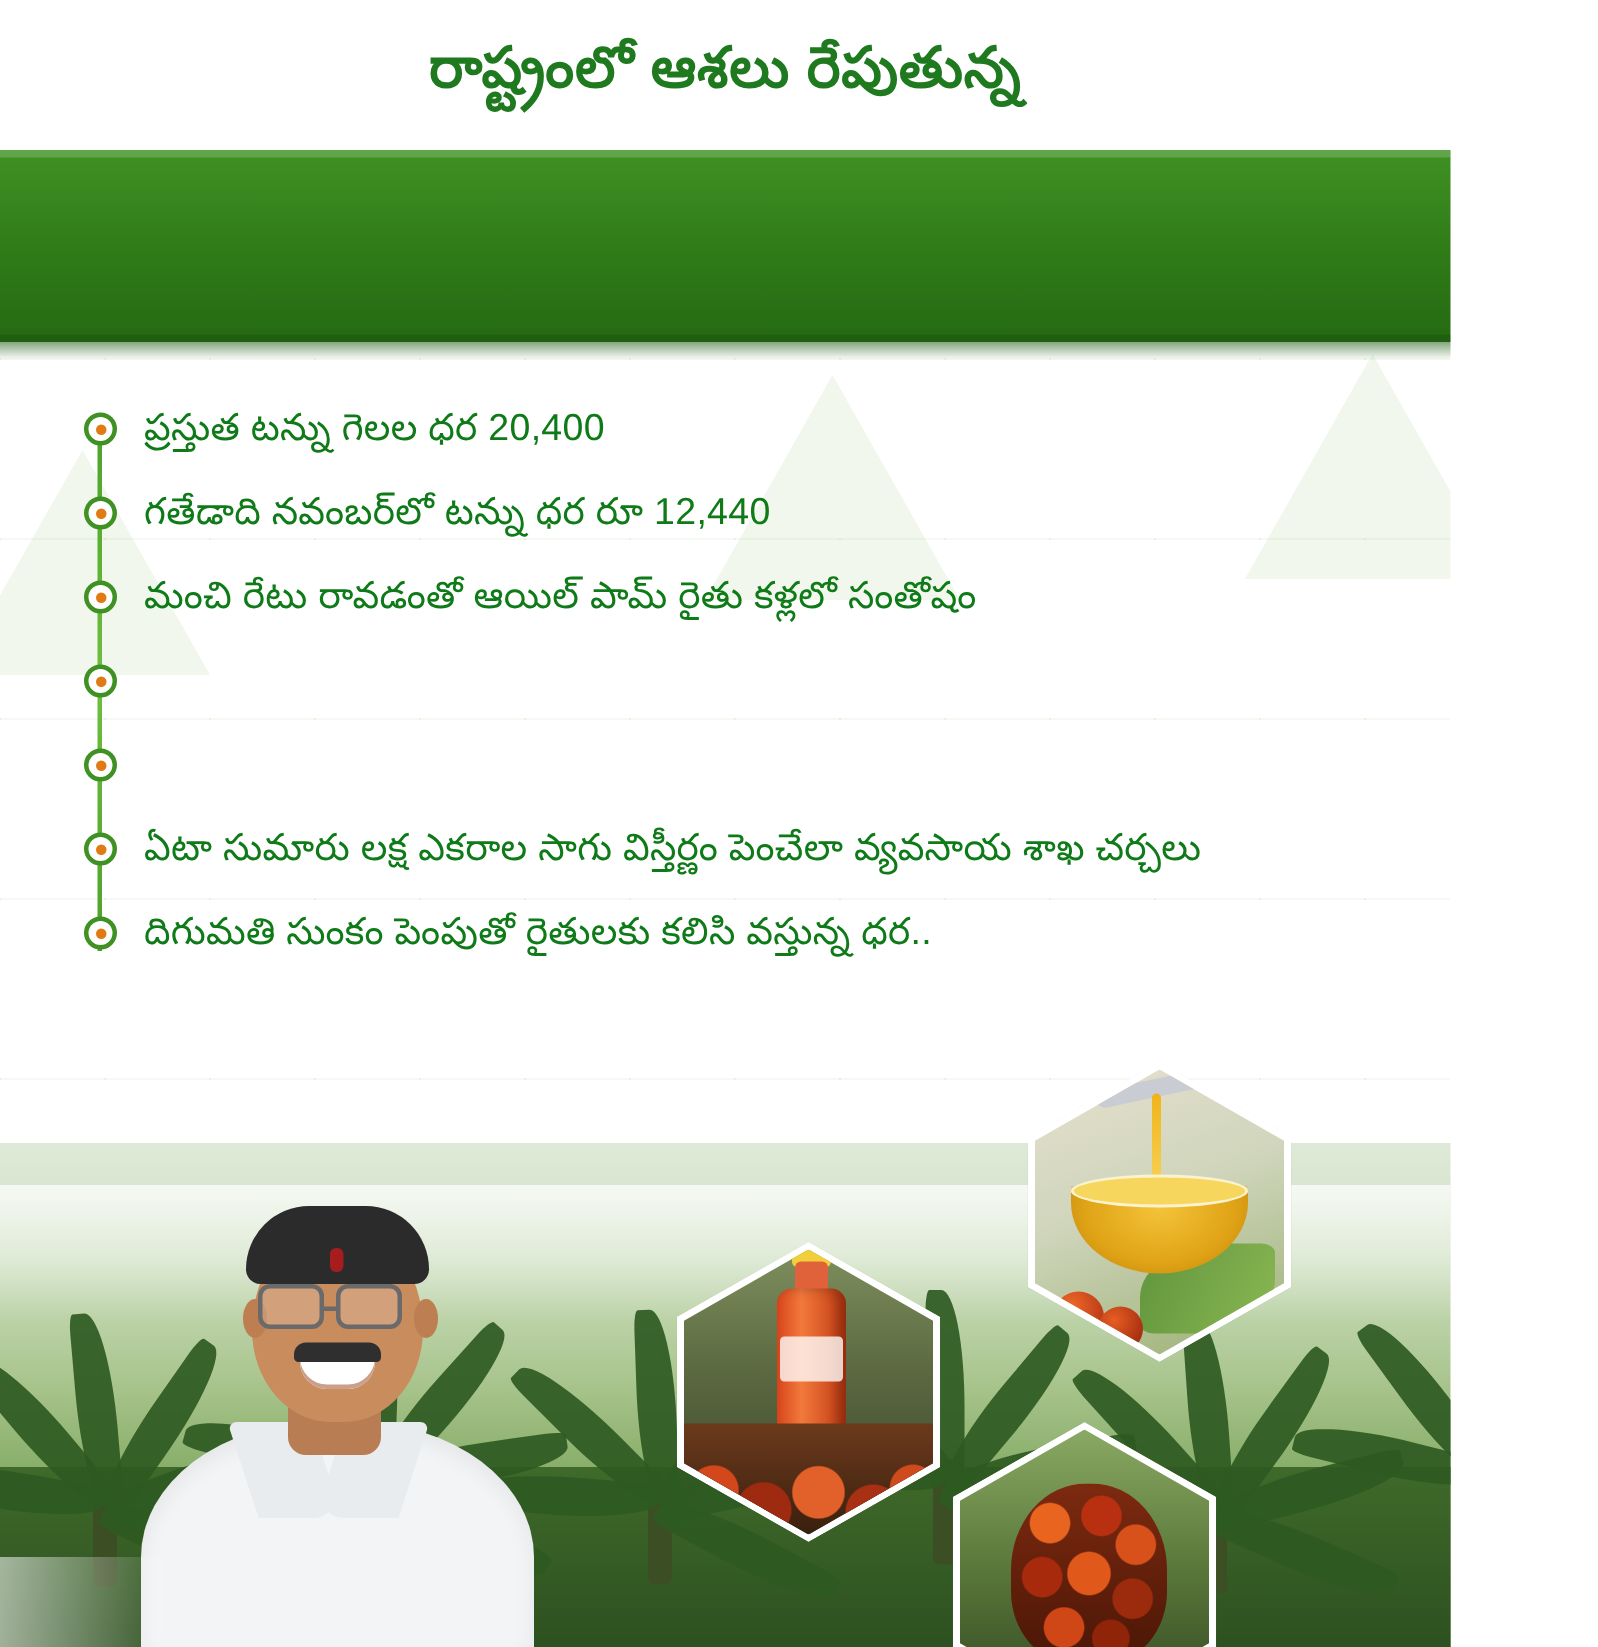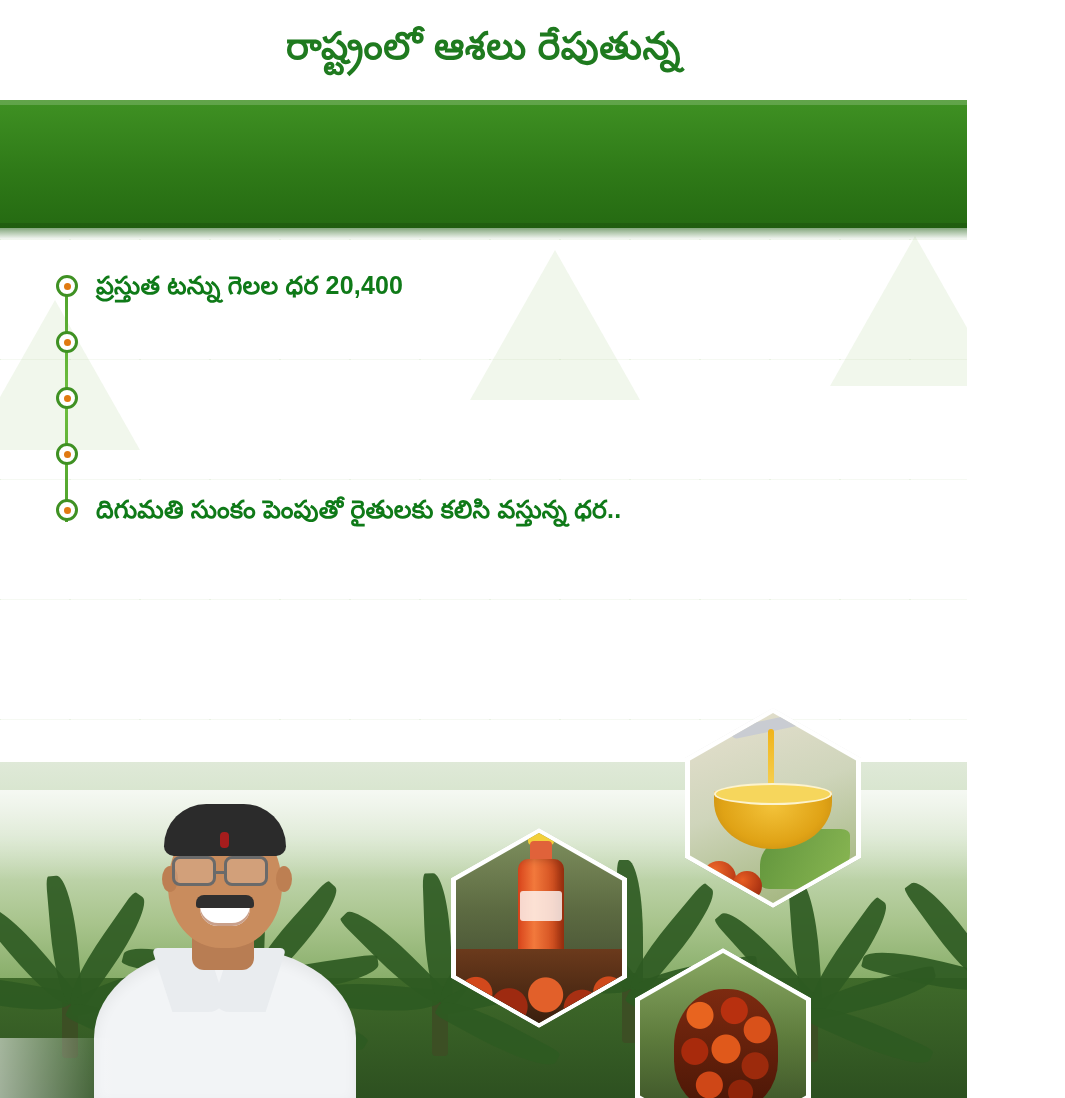--- a/index.html
+++ b/index.html
@@ -137,21 +137,21 @@
     content: "";
     width: 7px;
     height: 7px;
     border-radius: 50%;
     background: #e07a12;
   }
   .bullet-text {
     font-size: 25px;
     line-height: 1.25;
     color: #0f7a18;
-    font-weight: bold;
+    font-weight: normal;
     letter-spacing: .2px;
     white-space: nowrap;
   }
 
   
   .scene {
     position: absolute;
     left: 0;
     top: 762px;
     width: 1065px;
@@ -485,26 +485,35 @@
 
   <div class="bullets">
     <div class="spine"></div>
 
     <div class="bullet-row">
       <span class="bullet-mark"></span>
       <span class="bullet-text">ప్రస్తుత టన్ను గెలల ధర 20,400</span>
     </div>
     <div class="bullet-row">
       <span class="bullet-mark"></span>
+      <span class="bullet-text">గతేడాది నవంబర్‌లో టన్ను ధర రూ 12,440</span>
     </div>
     <div class="bullet-row">
       <span class="bullet-mark"></span>
+      <span class="bullet-text">మంచి రేటు రావడంతో ఆయిల్ పామ్ రైతు కళ్లలో సంతోషం</span>
     </div>
     <div class="bullet-row">
       <span class="bullet-mark"></span>
+    </div>
+    <div class="bullet-row">
+      <span class="bullet-mark"></span>
+    </div>
+    <div class="bullet-row">
+      <span class="bullet-mark"></span>
+      <span class="bullet-text">ఏటా సుమారు లక్ష ఎకరాల సాగు విస్తీర్ణం పెంచేలా వ్యవసాయ శాఖ చర్చలు</span>
     </div>
     <div class="bullet-row">
       <span class="bullet-mark"></span>
       <span class="bullet-text">దిగుమతి సుంకం పెంపుతో రైతులకు కలిసి వస్తున్న ధర..</span>
     </div>
   </div>
 
   <div class="scene">
     <div class="sky"></div>
     <div class="haze"></div>

